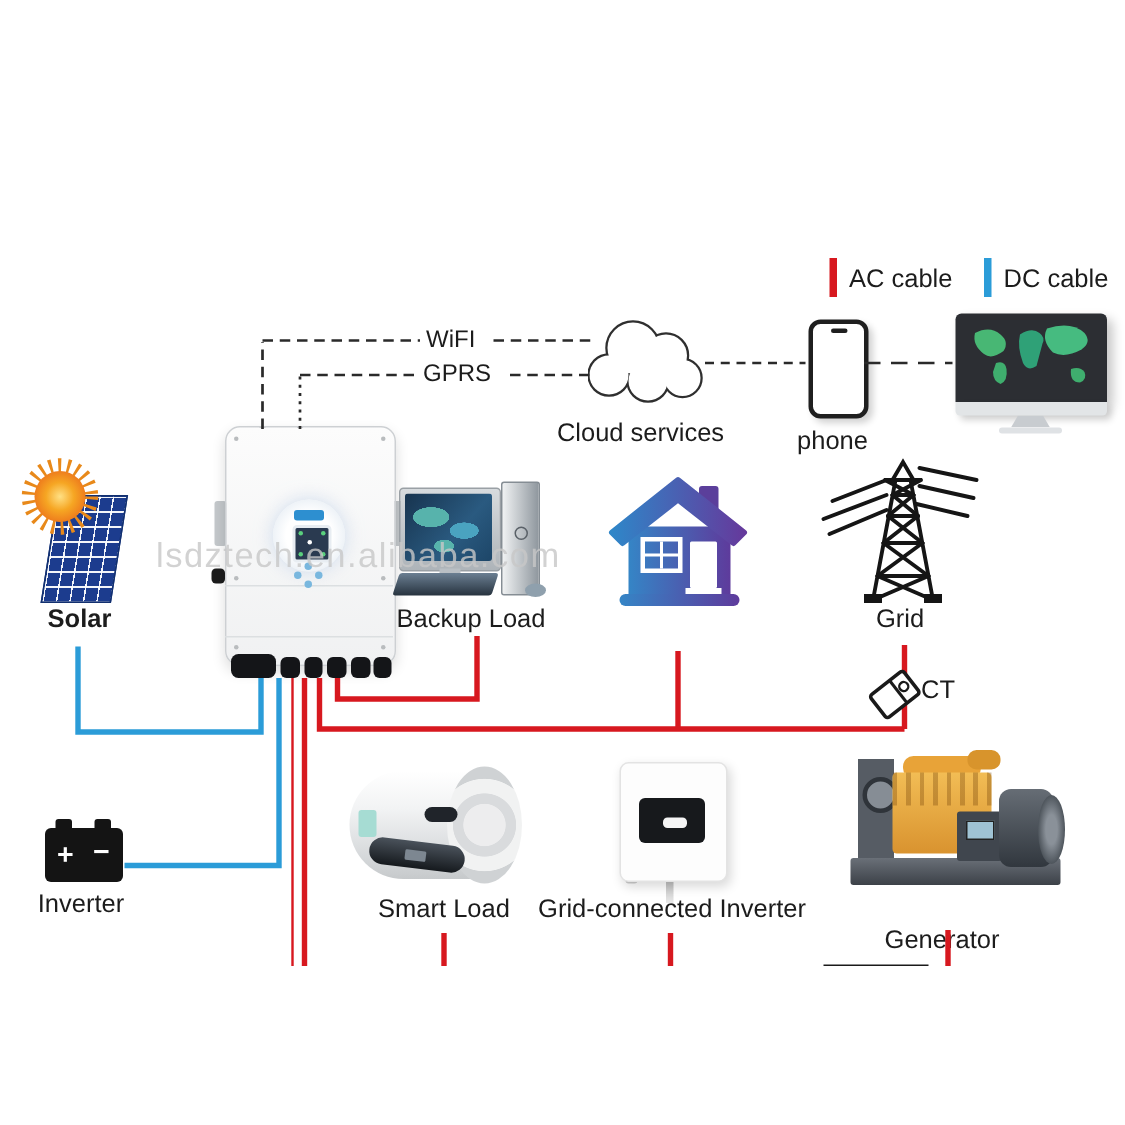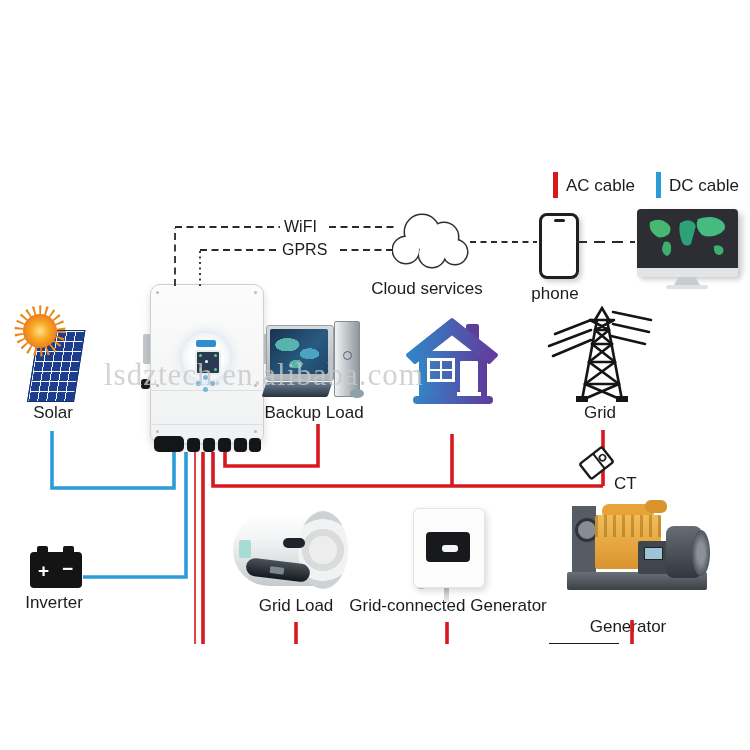--- a/index.html
+++ b/index.html
@@ -113,22 +113,22 @@
   #gen-turbo{left:645px;top:500px;width:22px;height:13px;background:#d8942c;border-radius:6px;}
   #gen-ctrl{left:638px;top:541px;width:30px;height:33px;background:#40464e;border-radius:2px;}
   #gen-ctrl .scr{position:absolute;left:6px;top:6px;width:17px;height:11px;background:#9fc3d4;border:1px solid #222;}
   #gen-alt{left:666px;top:526px;width:36px;height:52px;border-radius:8px;
          background:linear-gradient(#666d75,#31373e);}
   #gen-altcap{left:692px;top:530px;width:18px;height:46px;border-radius:50%;
          background:radial-gradient(#8a9199 30%,#4e555c 70%);}
   
   #ats-box{left:549px;top:643px;width:64px;height:41px;border:3px solid #1a1a1a;background:#fff;z-index:5;}
   
-  #watermark{left:104px;top:357px;font-size:31px;letter-spacing:1px;color:var(--watermark);
-         opacity:.8;z-index:7;white-space:nowrap;font-family:Liberation Serif, serif;}
+  #watermark{left:104px;top:357px;font-size:23px;letter-spacing:1px;color:var(--watermark);
+         opacity:.8;z-index:7;white-space:nowrap;}
 </style>
 </head>
 <body>
 
 <div id="canvas">
 
   <div class="swatch sw-ac"></div>
   <div class="lbl-left" style="left:566px;top:176px;">AC cable</div>
   <div class="swatch sw-dc"></div>
   <div class="lbl-left" style="left:669px;top:176px;">DC cable</div>
@@ -210,21 +210,21 @@
     <defs>
         <radialGradient id="sunG">
           <stop offset="0%" stop-color="#ffe084"></stop>
           <stop offset="55%" stop-color="#f6a623"></stop>
           <stop offset="100%" stop-color="#ee7d1d"></stop>
         </radialGradient>
       </defs>
     <circle cx="34" cy="35" r="21" fill="none" stroke="#e8891a" stroke-width="9" stroke-dasharray="2 4.1"></circle>
     <circle cx="34" cy="35" r="17" fill="url(#sunG)"></circle>
   </svg>
-  <div class="lbl" style="left:53px;top:403px;">Solar</div>
+  <div class="lbl" style="left:53px;top:403px;font-weight:bold;">Solar</div>
 
   <div class="abs bat-term" style="left:37px;"></div>
   <div class="abs bat-term" style="left:63px;"></div>
   <div class="abs" id="battery"></div>
   <div class="bat-sign" style="left:38px;top:561px;">+</div>
   <div class="bat-sign" style="left:62px;top:559px;">−</div>
   <div class="lbl" style="left:54px;top:593px;">Inverter</div>
 
   <div class="abs node" id="bl-tower"></div>
   <div class="bl-slot" style="top:327px;"></div>
@@ -276,48 +276,48 @@
   </svg>
   <div class="lbl" style="left:600px;top:403px;">Grid</div>
 
   <div class="abs node" id="sl-body"></div>
   <div class="abs node" id="sl-cap"></div>
   <div class="abs node" id="sl-vent"></div>
   <div class="abs node" id="sl-sticker"></div>
   <div class="abs node" id="sl-ctrl">
       <div class="disp"></div>
     </div>
-  <div class="lbl" style="left:296px;top:596px;">Grid Load</div>
+  <div class="lbl" style="left:296px;top:596px;">Smart Load</div>
 
   <div class="abs node" id="gci-cable"></div>
   <div class="abs node" id="gci-box"></div>
   <div class="abs node" id="gci-screen"></div>
   <div class="abs node" id="gci-slot"></div>
   <div class="gci-conn" style="left:417px;top:580px;width:8px;height:9px;"></div>
   <div class="gci-conn" style="left:428px;top:580px;width:6px;height:7px;"></div>
-  <div class="lbl" style="left:448px;top:596px;">Grid-connected Generator</div>
+  <div class="lbl" style="left:448px;top:596px;">Grid-connected Inverter</div>
 
   <div class="abs node" id="gen-platform"></div>
   <div class="abs node" id="gen-rad"></div>
   <div class="abs node" id="gen-fan"></div>
   <div class="abs node" id="gen-manifold"></div>
   <div class="abs node" id="gen-turbo"></div>
   <div class="abs node" id="gen-engine"></div>
   <div class="abs node" id="gen-ribs"></div>
   <div class="abs node" id="gen-ctrl">
       <div class="scr"></div>
     </div>
   <div class="abs node" id="gen-alt"></div>
   <div class="abs node" id="gen-altcap"></div>
   <div class="lbl" style="left:628px;top:596px;margin-top:21px;">Generator</div>
 
   <div class="abs" id="ats-box"></div>
   <div class="lbl" style="left:578px;top:621px;font-size:18px;margin-top:20px;">ATS</div>
 
-  <div class="lbl-left" style="left:614px;top:474px;z-index:8;text-align:center;">CT</div>
+  <div class="lbl-left" style="left:614px;top:450px;z-index:8;text-align:center;">CT</div>
 
   <svg id="wires" width="750" height="750">
 
     <path class="wire-dash" stroke-dasharray="7 4.5" d="M175,286 V228"></path>
     <path class="wire-dash" stroke-dasharray="7 4.5" d="M175,227 H280"></path>
     <path class="wire-dash" stroke-dasharray="7 4.5" d="M329,227 H396"></path>
     <path class="wire-dash" stroke-dasharray="2 3.5" d="M200,286 V251"></path>
     <path class="wire-dash" stroke-dasharray="7 4.5" d="M200,250 H280"></path>
     <path class="wire-dash" stroke-dasharray="7 4.5" d="M340,250 H395"></path>
     <path class="wire-dash" stroke-dasharray="6 4.5" d="M470,242 H537"></path>

